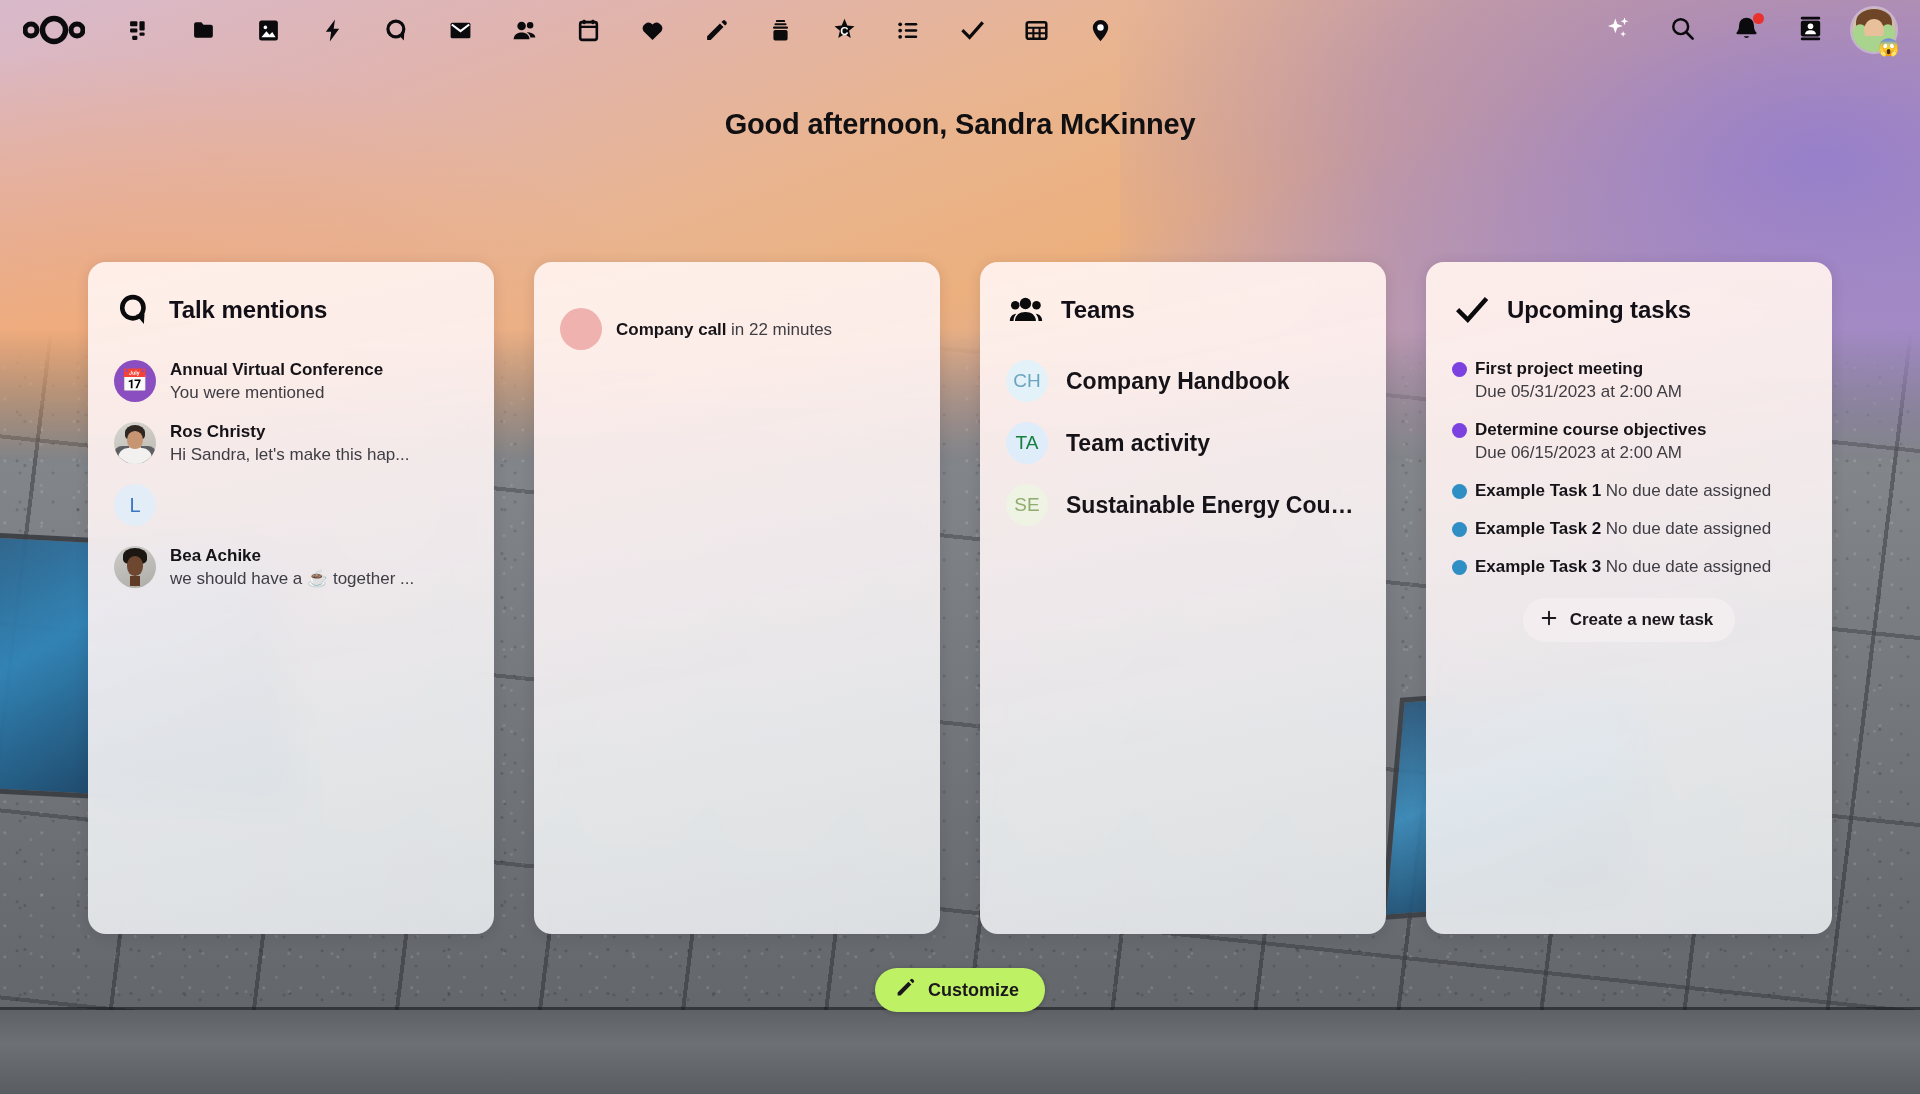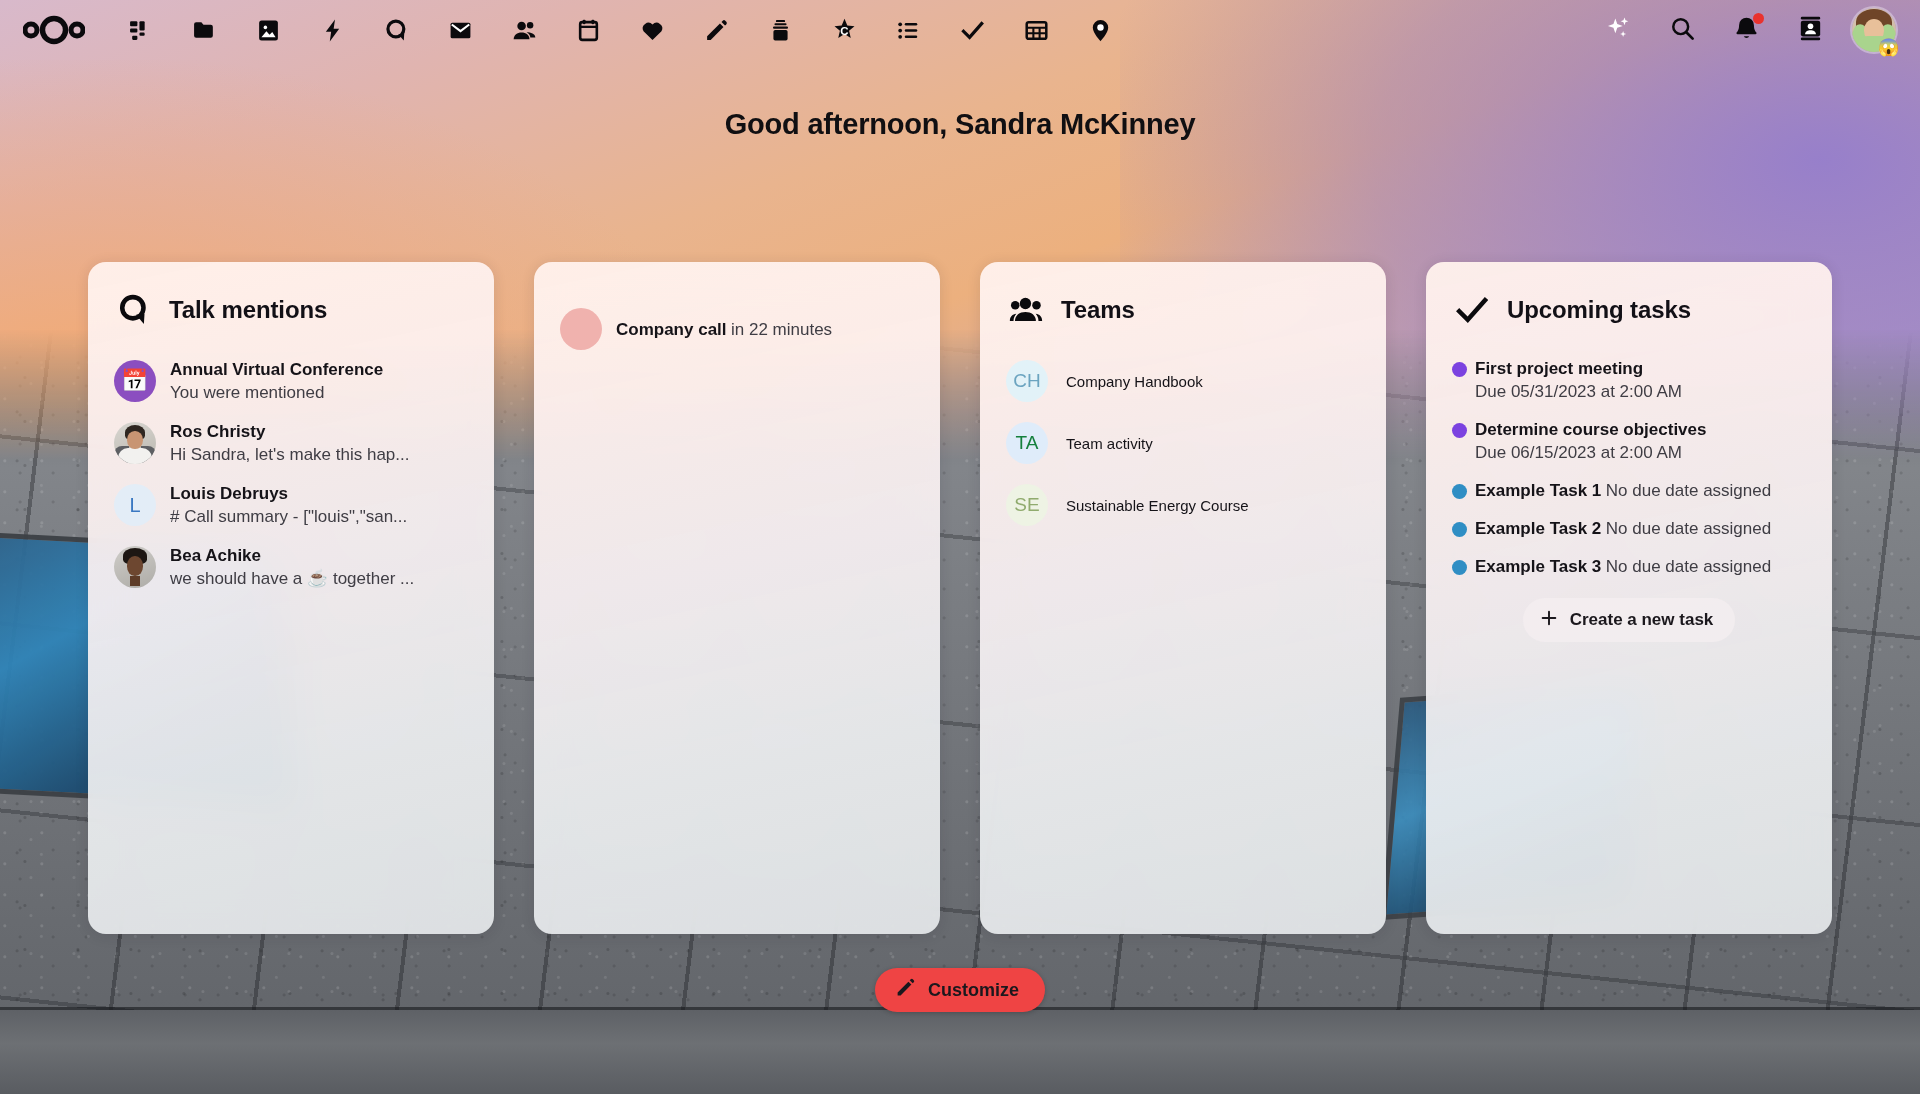--- a/index.html
+++ b/index.html
@@ -226,21 +226,21 @@
   
   .ev-dot { width: 42px; height: 42px; border-radius: 50%; background: #f0b2ae; flex:0 0 auto; }
 
   
   .team-av {
     width: 42px; height: 42px; border-radius: 50%;
     display:flex; align-items:center; justify-content:center;
     font-size: 19px; font-weight: 400; flex:0 0 auto;
   }
   .team-item { display:flex; align-items:center; gap:18px; padding: 10px 12px; border-radius:12px; cursor:pointer; height:62px; }
-  .team-label { font-size:15px; font-weight:400; color:#151318; white-space:nowrap; overflow:hidden; text-overflow:ellipsis; }
+  .team-label { font-size:23px; font-weight:700; color:#151318; white-space:nowrap; overflow:hidden; text-overflow:ellipsis; }
 
   
   .task-item { display:flex; align-items:flex-start; gap:8px; padding: 7px 12px; border-radius:12px; cursor:pointer; }
   .task-bullet { width: 15px; height: 15px; border-radius: 50%; flex: 0 0 auto; margin-top: 5px; }
   .task-title { font-size: 17px; font-weight: 700; color:#151318; line-height:23px; white-space:nowrap; overflow:hidden; text-overflow:ellipsis; }
   .task-sub { font-size: 17px; font-weight: 400; color:#3f3d44; line-height:24px; white-space:nowrap; overflow:hidden; text-overflow:ellipsis; }
 
   #create-task-row { display:flex; justify-content:center; padding: 12px 0 0 0; }
   #create-task-btn {
     display: inline-flex; align-items: center; gap: 11px;
@@ -253,21 +253,21 @@
 
   
   #customize-row {
     position: absolute; left:0; right:0; top: 968px; z-index: 16;
     display:flex; justify-content:center;
   }
   #customize-btn {
     display:inline-flex; align-items:center; gap:12px;
     height: 44px; padding: 0 26px 0 20px;
     border: none; border-radius: 22px; cursor: pointer;
-    background: #ef4444;
+    background: #bef264;
     box-shadow: 0 1px 5px rgba(0,0,0,.22);
     font-family: "Liberation Sans", sans-serif;
     font-size: 18px; font-weight: 700; color: #1b181d;
   }
 </style>
 </head>
 <body>
 
 <div id="bg"></div>
 <div id="bg-warm"></div>
@@ -553,24 +553,20 @@
           <i class="ph-face"></i>
         </span>
         <span class="item-text">
           <span class="item-title">Ros Christy</span>
           <span class="item-sub">Hi Sandra, let's make this hap...</span>
         </span>
       </div>
 
       <div class="item">
         <span class="item-av av-letter">L</span>
-        <span class="item-text">
-          <span class="item-title">Louis Debruys</span>
-          <span class="item-sub"># Call summary - ["louis","san...</span>
-        </span>
       </div>
 
       <div class="item">
         <span class="item-av av-photo-w">
           <i class="pw-neck"></i>
           <i class="pw-hair"></i>
           <i class="pw-face"></i>
         </span>
         <span class="item-text">
           <span class="item-title">Bea Achike</span>

